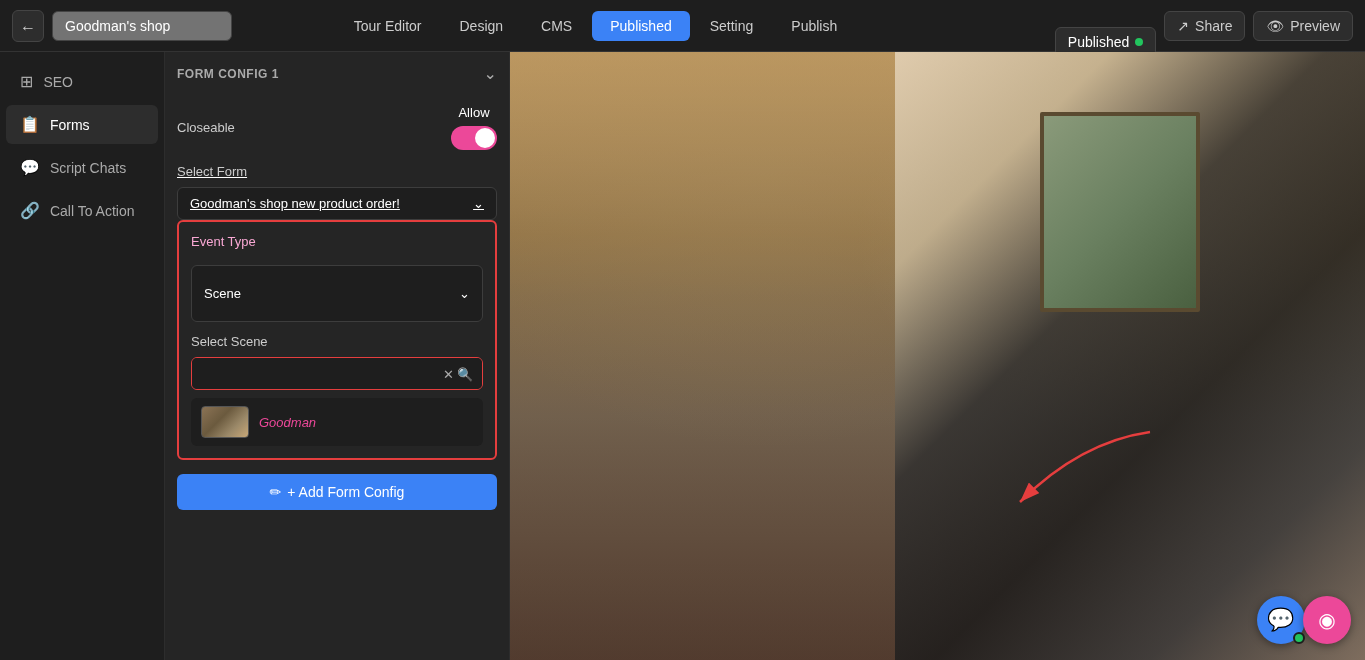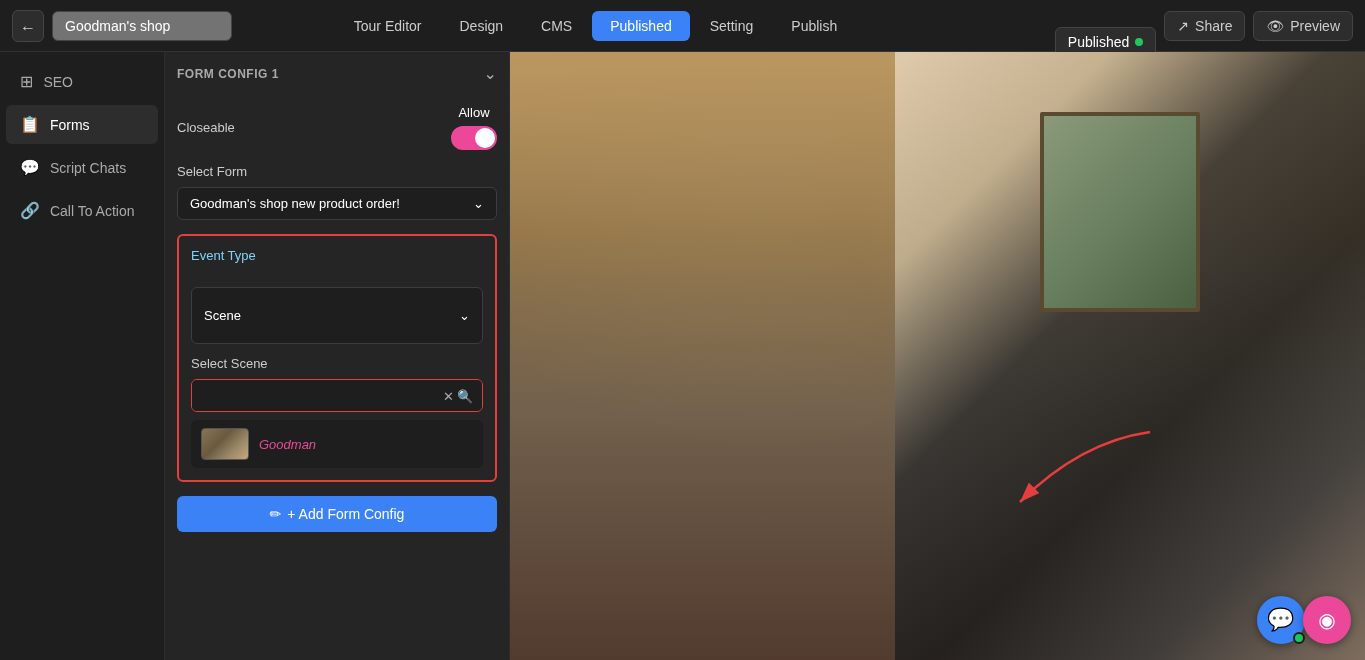--- a/index.html
+++ b/index.html
@@ -74,33 +74,33 @@
       position: relative; width: 46px; height: 24px; border-radius: 12px;
       background: #ec4899; cursor: pointer; display: flex; align-items: center;
     }
     .toggle-knob {
       width: 20px; height: 20px; border-radius: 50%; background: #fff;
       position: absolute; right: 2px; transition: right 0.2s;
     }
     .allow-label { font-size: 13px; color: #fff; font-weight: 500; }
 
     
-    .select-form-wrap { margin-bottom: 14px; }
+    .select-form-wrap { margin-bottom: 0; text-decoration: underline; }
     .custom-select {
       width: 100%; background: #1e1e1e; border: 1px solid #3d3d3d; border-radius: 6px;
       color: #fff; padding: 8px 12px; font-size: 13px; display: flex; align-items: center;
       justify-content: space-between; cursor: pointer; gap: 45px;
     }
 
     
     .event-section {
       border: 2px solid #e53e3e; border-radius: 6px; padding: 12px;
       margin-bottom: 14px;
     }
-    .event-type-label { font-size: 13px; color: #7dd3fc; margin-bottom: 24px; }
+    .event-type-label { font-size: 13px; color: #f9a8d4; margin-bottom: 16px; }
     .scene-select {
       width: 100%; background: #1e1e1e; border: 1px solid #3d3d3d; border-radius: 6px;
       color: #fff; padding: 20px 12px; font-size: 13px; display: flex; align-items: center;
       justify-content: space-between; cursor: pointer; margin-bottom: 12px;
     }
     .select-scene-label { font-size: 13px; color: #ccc; margin-bottom: 8px; }
     .search-input-wrap {
       position: relative; border: 1px solid #e53e3e; border-radius: 6px;
       overflow: hidden; margin-bottom: 8px;
     }

